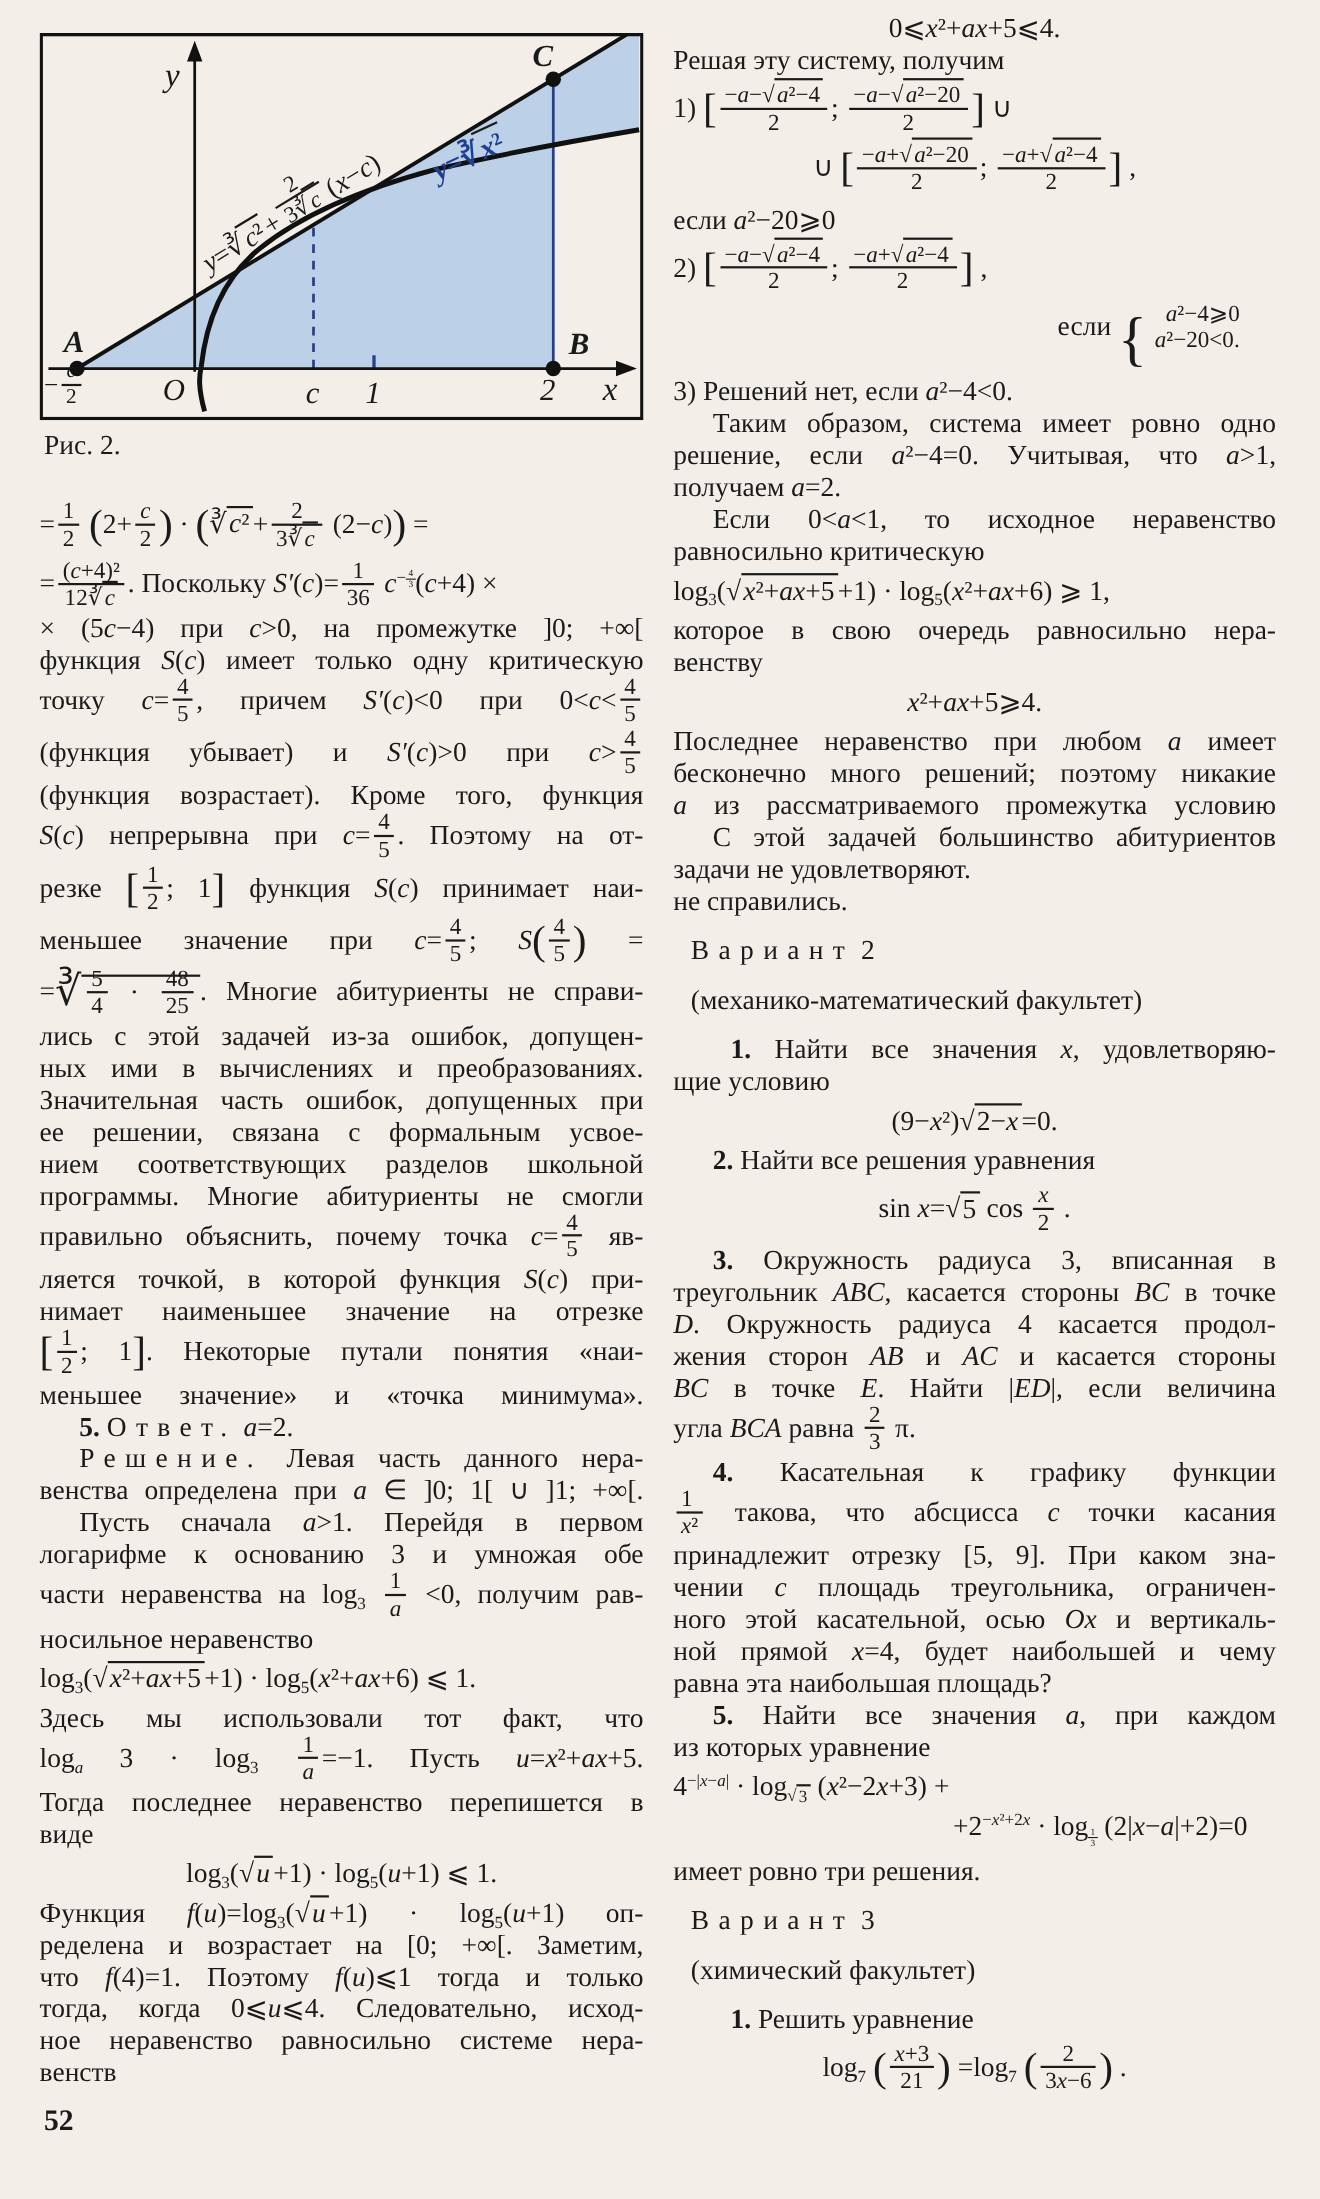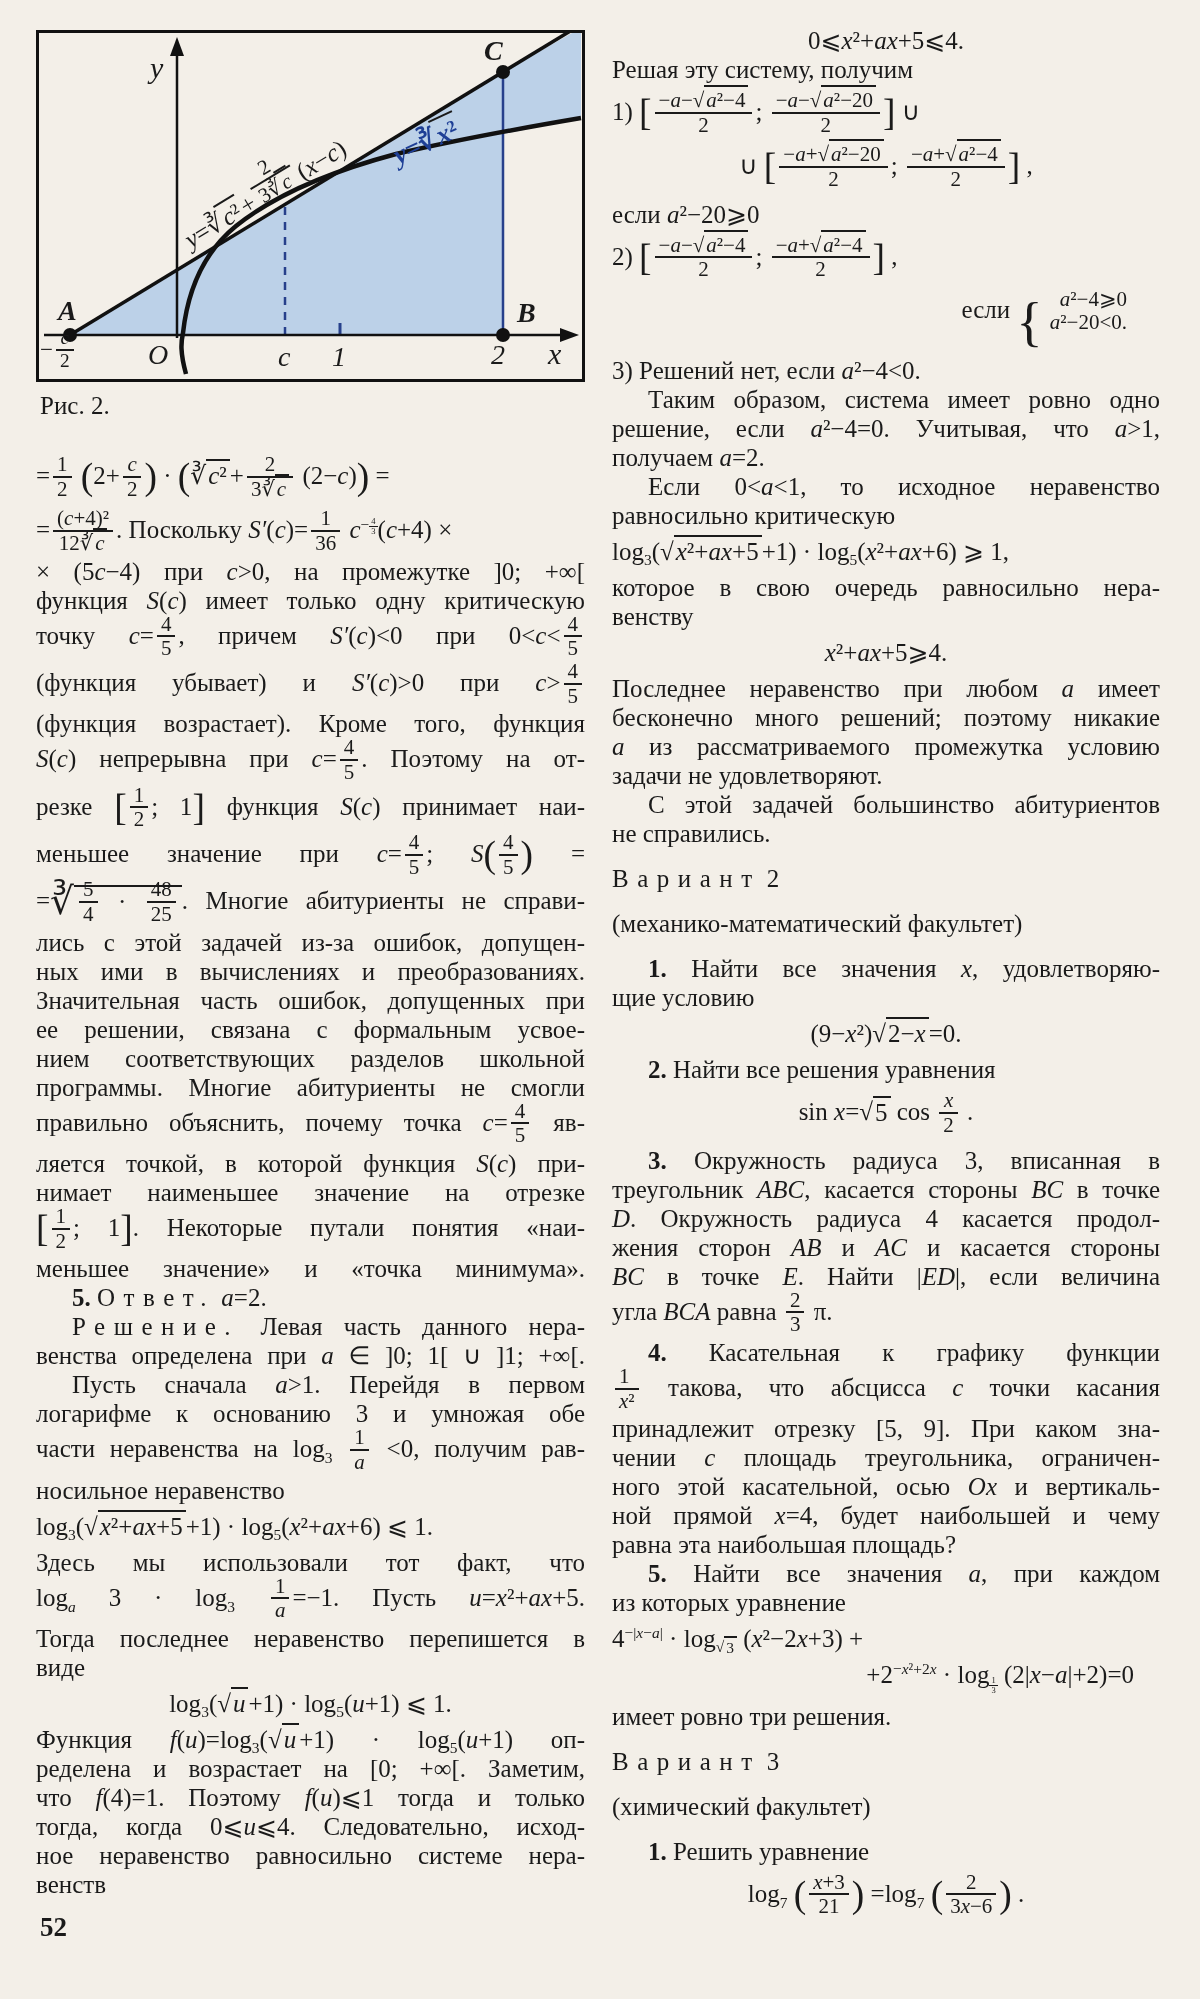--- a/index.html
+++ b/index.html
@@ -7,27 +7,27 @@
     --paper:#f3efe8; --ink:#1a1a1a; --shade:#bcd1e8; --blue:#27408b; --lblue:#1e3f96;
   }
   html,body{margin:0;padding:0;}
   body{
     width:1200px;height:1999px;position:relative;overflow:hidden;
     background:var(--paper);color:var(--ink);
     font-family:"Liberation Serif",serif;
   }
   .col{position:absolute;font-size:25px;line-height:29px;}
   #colL{left:36px;top:448px;width:549px;}
-  #colR{left:612px;top:26px;width:548px;}
+  #colR{left:612px;top:12px;width:548px;}
   .ln{min-height:29px;}
   .j{text-align:justify;text-align-last:justify;}
   .ctr{text-align:center;text-align-last:center;}
   .rt{text-align:right;text-align-last:right;padding-right:26px;}
   .ind{text-indent:36px;}
-  .gap{margin-top:16px;}
+  .gap{margin-top:16px;margin-left:16px;}
   .dm{margin:7px 0;}
   i{font-style:italic;}
   b{font-weight:bold;}
   sp{letter-spacing:0.34em;}
   sup{font-size:0.62em;line-height:0;vertical-align:0.55em;}
   sub{font-size:0.62em;line-height:0;vertical-align:-0.35em;}
   f{display:inline-flex;flex-direction:column;text-align:center;vertical-align:middle;
     font-size:0.84em;line-height:1.08;margin:0 3px;position:relative;top:-2px;}
   f>n{display:block;border-bottom:2px solid var(--ink);padding:0 4px;}
   f>nb{display:block;padding:0 4px;}
@@ -239,22 +239,22 @@
     <div class="ln">получаем <i>a</i>=2.</div>
     <div class="ln j ind">Если 0&lt;<i>a</i>&lt;1, то исходное неравенство</div>
     <div class="ln">равносильно критическую</div>
     <div class="ln dm">log<sub>3</sub>(√<r><i>x</i>²+<i>ax</i>+5</r>+1) · log<sub>5</sub>(<i>x</i>²+<i>ax</i>+6) ⩾ 1,</div>
     <div class="ln j">которое в свою очередь равносильно нера-</div>
     <div class="ln">венству</div>
     <div class="ln ctr dm"><i>x</i>²+<i>ax</i>+5⩾4.</div>
     <div class="ln j">Последнее неравенство при любом <i>a</i> имеет</div>
     <div class="ln j">бесконечно много решений; поэтому никакие</div>
     <div class="ln j"><i>a</i> из рассматриваемого промежутка условию</div>
+    <div class="ln j ind">С этой задачей большинство абитуриентов</div>
     <div class="ln">задачи не удовлетворяют.</div>
-    <div class="ln j ind">С этой задачей большинство абитуриентов</div>
     <div class="ln">не справились.</div>
     <div class="ln gap"><sp>Вариант</sp> 2</div>
     <div class="ln gap">(механико-математический факультет)</div>
     <div class="ln j ind gap"><b>1.</b> Найти все значения <i>x</i>, удовлетворяю-</div>
     <div class="ln">щие условию</div>
     <div class="ln ctr dm">(9−<i>x</i>²)√<r>2−<i>x</i></r>=0.</div>
     <div class="ln ind"><b>2.</b> Найти все решения уравнения</div>
     <div class="ln ctr dm">sin <i>x</i>=√<r>5</r> cos <f>
         <n><i>x</i></n>
         <d>2</d>

